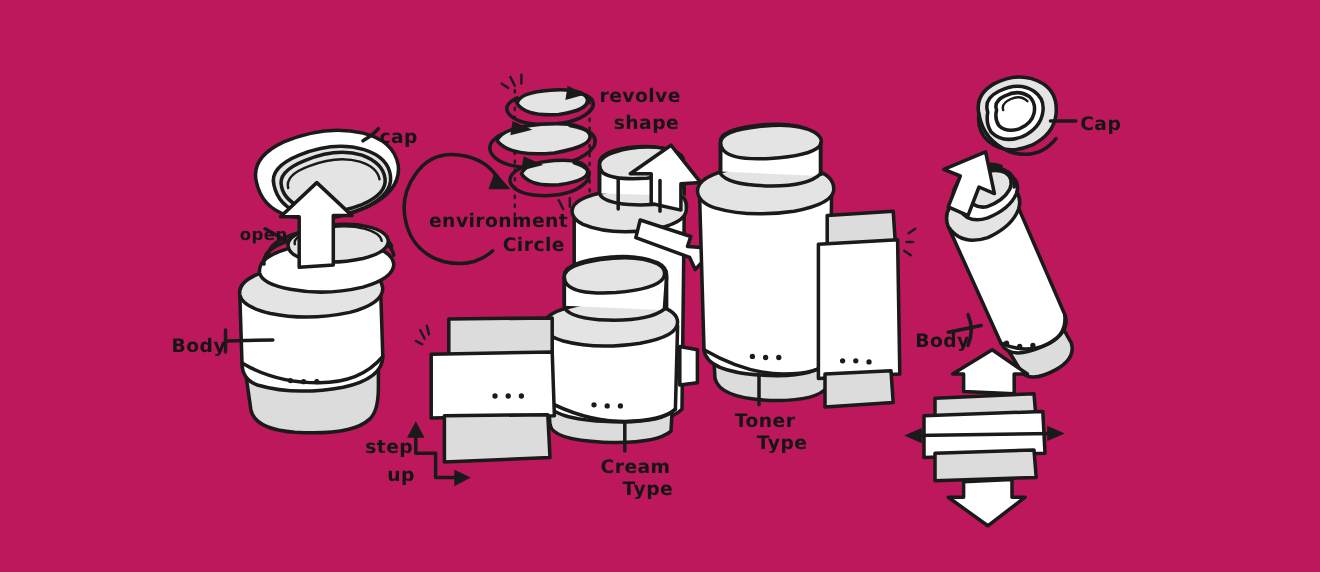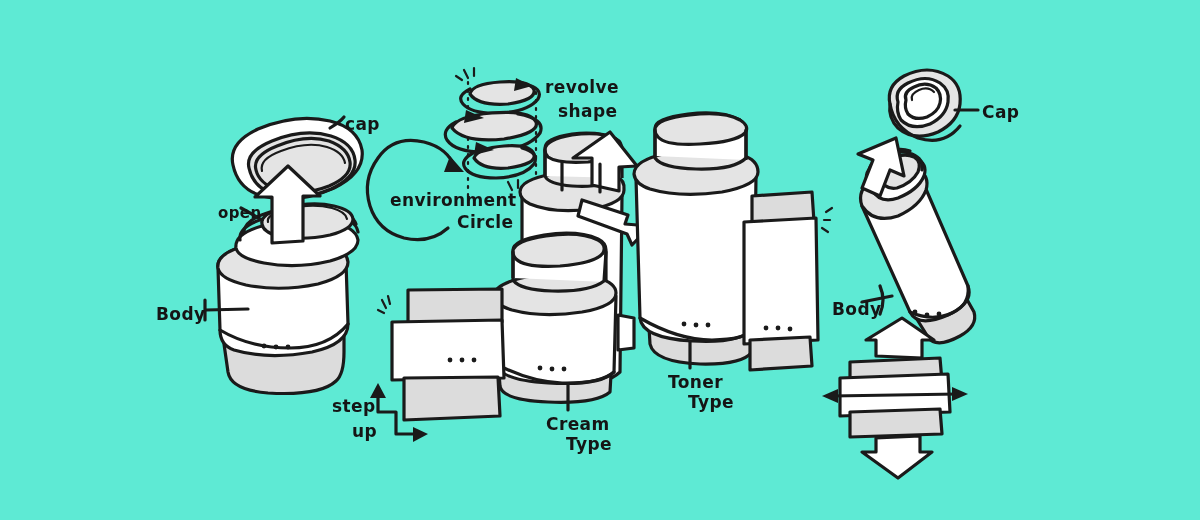--- a/index.html
+++ b/index.html
@@ -8,21 +8,21 @@
     padding: 0;
     background: #ffffff;
   }
   body {
     font-family: "DejaVu Sans", sans-serif;
   }
   #canvas {
     position: relative;
     width: 1200px;
     height: 520px;
-    background: #5eead4;
+    background: #be185d;
     overflow: hidden;
   }
   #sketch {
     position: absolute;
     left: 0;
     top: 0;
     width: 1200px;
     height: 520px;
   }
   .ink {

